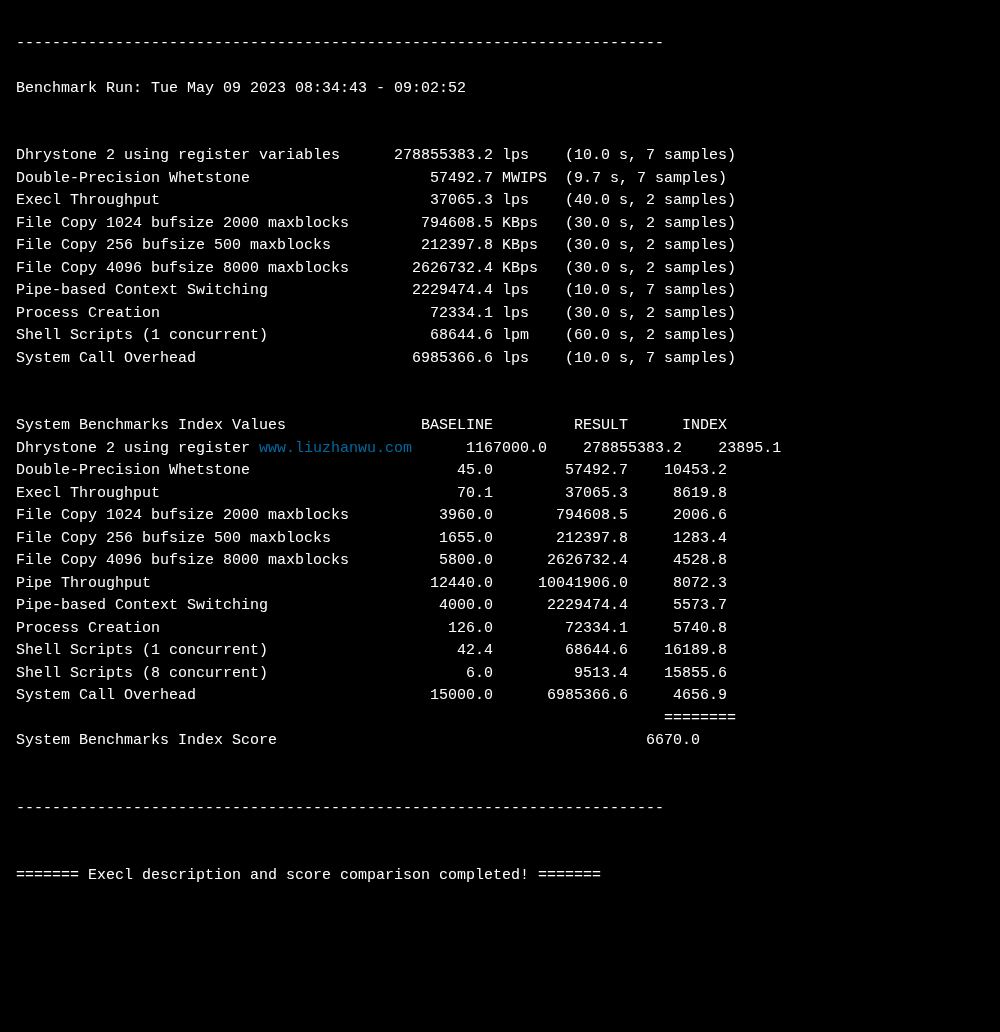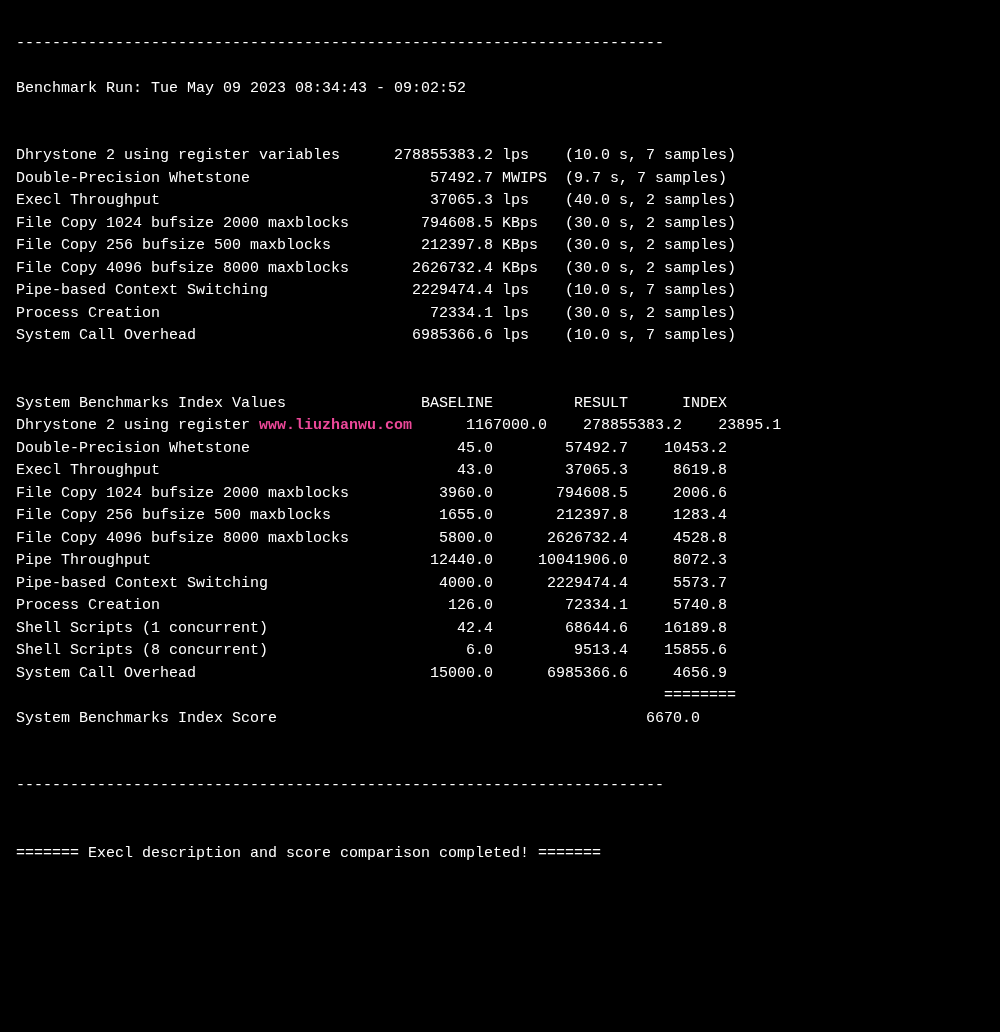--- a/index.html
+++ b/index.html
@@ -14,48 +14,49 @@
       font-size: 15px;
       line-height: 1.5;
       padding: 10px 16px;
       width: 1000px;
       min-height: 1032px;
     }
     .terminal-content {
       white-space: pre;
     }
     .watermark {
-      color: #ec4899;
-      font-weight: bold;
+      color: #0369a1;
+      font-weight: normal;
     }
   </style>
 </head>
 <body>
 
 <div class="terminal-content">
 <span>------------------------------------------------------------------------
 </span>
 <span>Benchmark Run: Tue May 09 2023 08:34:43 - 09:02:52
 </span>
 <span> </span>
 <span id="results-section"><span>Dhrystone 2 using register variables      278855383.2 lps    (10.0 s, 7 samples)
 </span><span>Double-Precision Whetstone                    57492.7 MWIPS  (9.7 s, 7 samples)
 </span><span>Execl Throughput                              37065.3 lps    (40.0 s, 2 samples)
 </span><span>File Copy 1024 bufsize 2000 maxblocks        794608.5 KBps   (30.0 s, 2 samples)
 </span><span>File Copy 256 bufsize 500 maxblocks          212397.8 KBps   (30.0 s, 2 samples)
 </span><span>File Copy 4096 bufsize 8000 maxblocks       2626732.4 KBps   (30.0 s, 2 samples)
 </span><span>Pipe-based Context Switching                2229474.4 lps    (10.0 s, 7 samples)
 </span><span>Process Creation                              72334.1 lps    (30.0 s, 2 samples)
+</span><span>Shell Scripts (1 concurrent)                  68644.6 lpm    (60.0 s, 2 samples)
 </span><span>System Call Overhead                        6985366.6 lps    (10.0 s, 7 samples)
 </span></span>
 <span> </span>
 <span id="index-section"><span>System Benchmarks Index Values               BASELINE         RESULT      INDEX
 </span><span>Dhrystone 2 using register <span class="watermark">www.liuzhanwu.com</span>      1167000.0    278855383.2    23895.1
 </span><span>Double-Precision Whetstone                       45.0        57492.7    10453.2
-</span><span>Execl Throughput                                 43.0        37065.3     8619.8
+</span><span>Execl Throughput                                 70.1        37065.3     8619.8
 </span><span>File Copy 1024 bufsize 2000 maxblocks          3960.0       794608.5     2006.6
 </span><span>File Copy 256 bufsize 500 maxblocks            1655.0       212397.8     1283.4
 </span><span>File Copy 4096 bufsize 8000 maxblocks          5800.0      2626732.4     4528.8
 </span><span>Pipe Throughput                               12440.0     10041906.0     8072.3
 </span><span>Pipe-based Context Switching                   4000.0      2229474.4     5573.7
 </span><span>Process Creation                                126.0        72334.1     5740.8
 </span><span>Shell Scripts (1 concurrent)                     42.4        68644.6    16189.8
 </span><span>Shell Scripts (8 concurrent)                      6.0         9513.4    15855.6
 </span><span>System Call Overhead                          15000.0      6985366.6     4656.9
 </span><span>                                                                        ========

